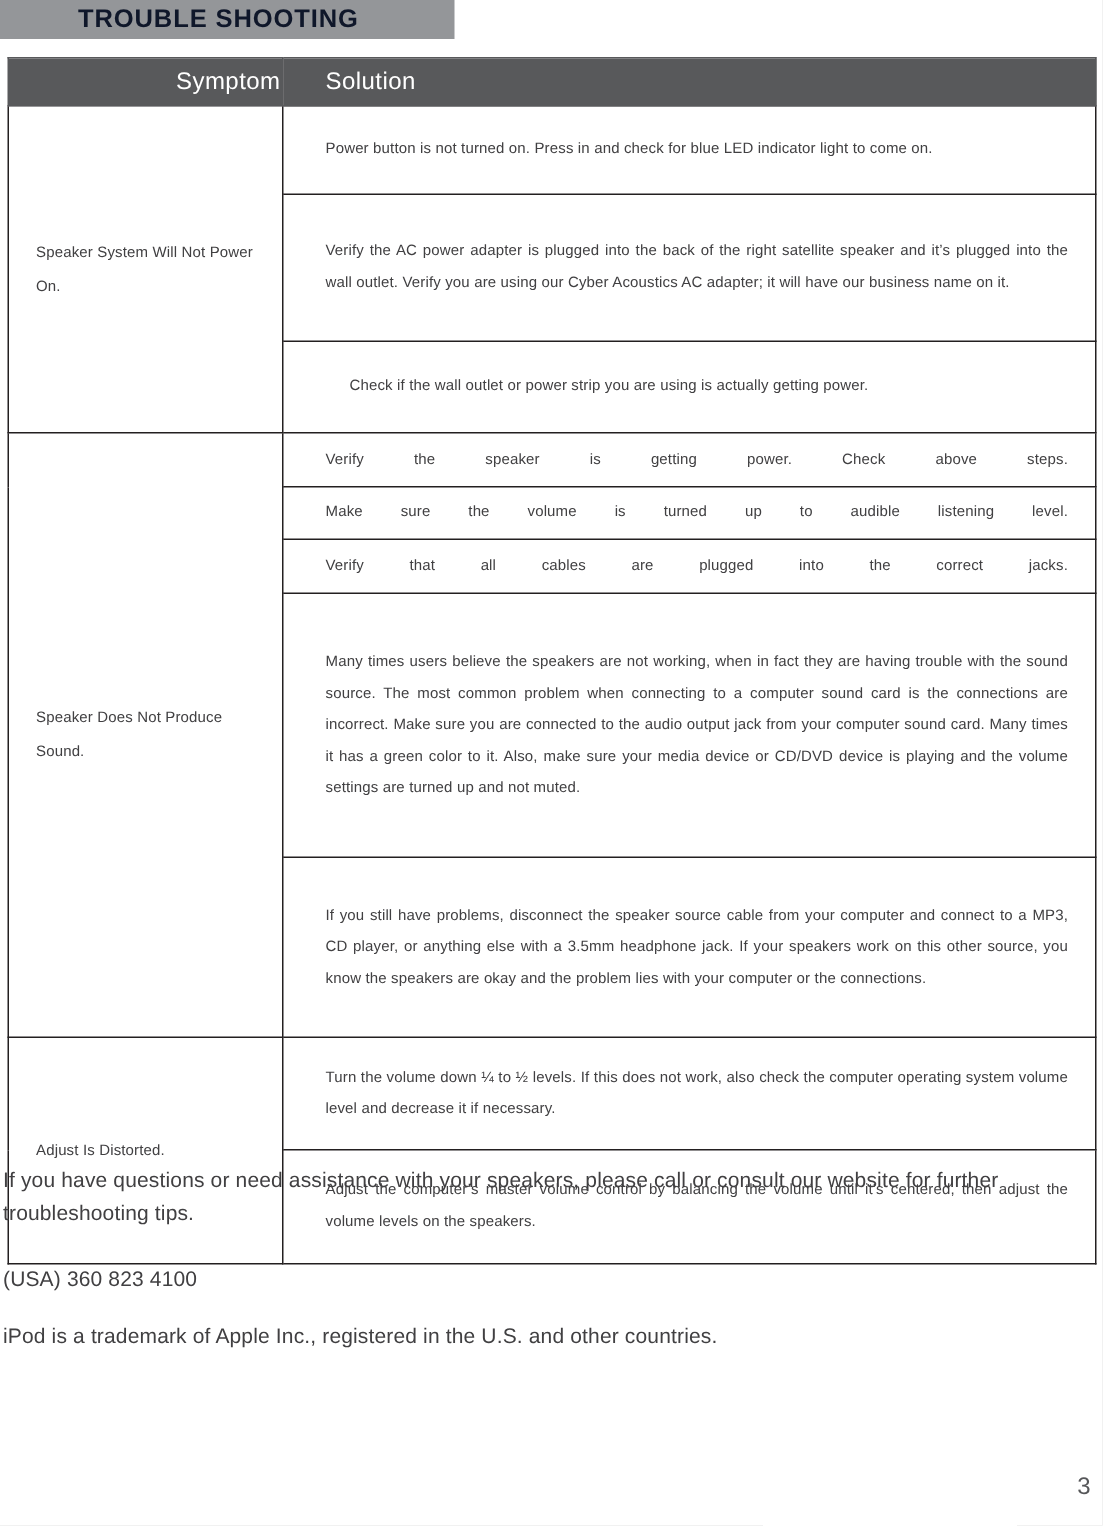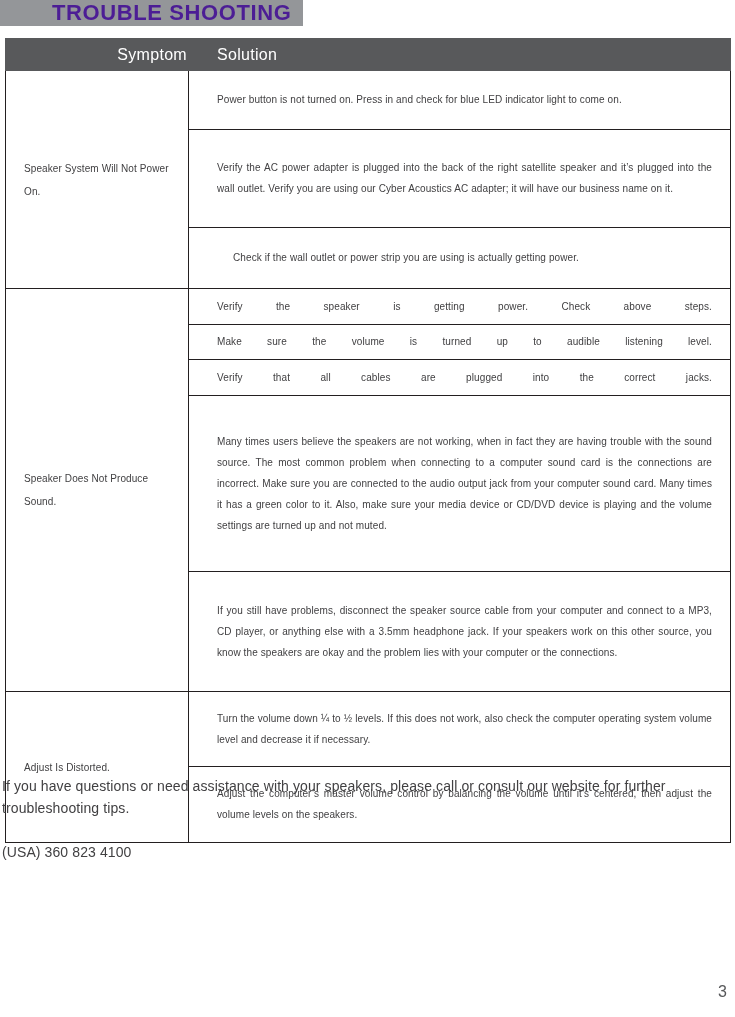--- a/index.html
+++ b/index.html
@@ -22,24 +22,24 @@
   
   .title-bar{
     position:absolute;left:0;top:0;
     width:303px;height:26px;
     background:var(--title-bg);
   }
   .title-bar .title-text{
     display:block;
     padding-left:52px;
     line-height:26px;
-    font-size:22px;
+    font-size:17px;
     font-weight:bold;
     letter-spacing:0.6px;
-    color:#4c1d95;
+    color:#0f172a;
     white-space:nowrap;
   }
   
   table.ts-table{
     position:absolute;left:5px;top:38px;
     width:726px;
     border-collapse:collapse;
     table-layout:fixed;
   }
   table.ts-table col.c1{width:183px;}
@@ -152,17 +152,18 @@
           <td class="sol-cell" style="height: 68px;">Adjust the computer’s master volume control by balancing the volume until it’s centered, then adjust the volume levels on the speakers.</td>
         </tr>
       </tbody>
   </table>
 
   <div class="footer">
     <p>If you have questions or need assistance with your speakers, please call or consult our website for further troubleshooting tips.</p>
     <div class="contact">
       <div>(USA) 360 823 4100</div>
     </div>
+    <p class="trademark">iPod is a trademark of Apple Inc., registered in the U.S. and other countries.</p>
   </div>
 
   <div class="page-number">3</div>
 
 </div>
 
 </body></html>

